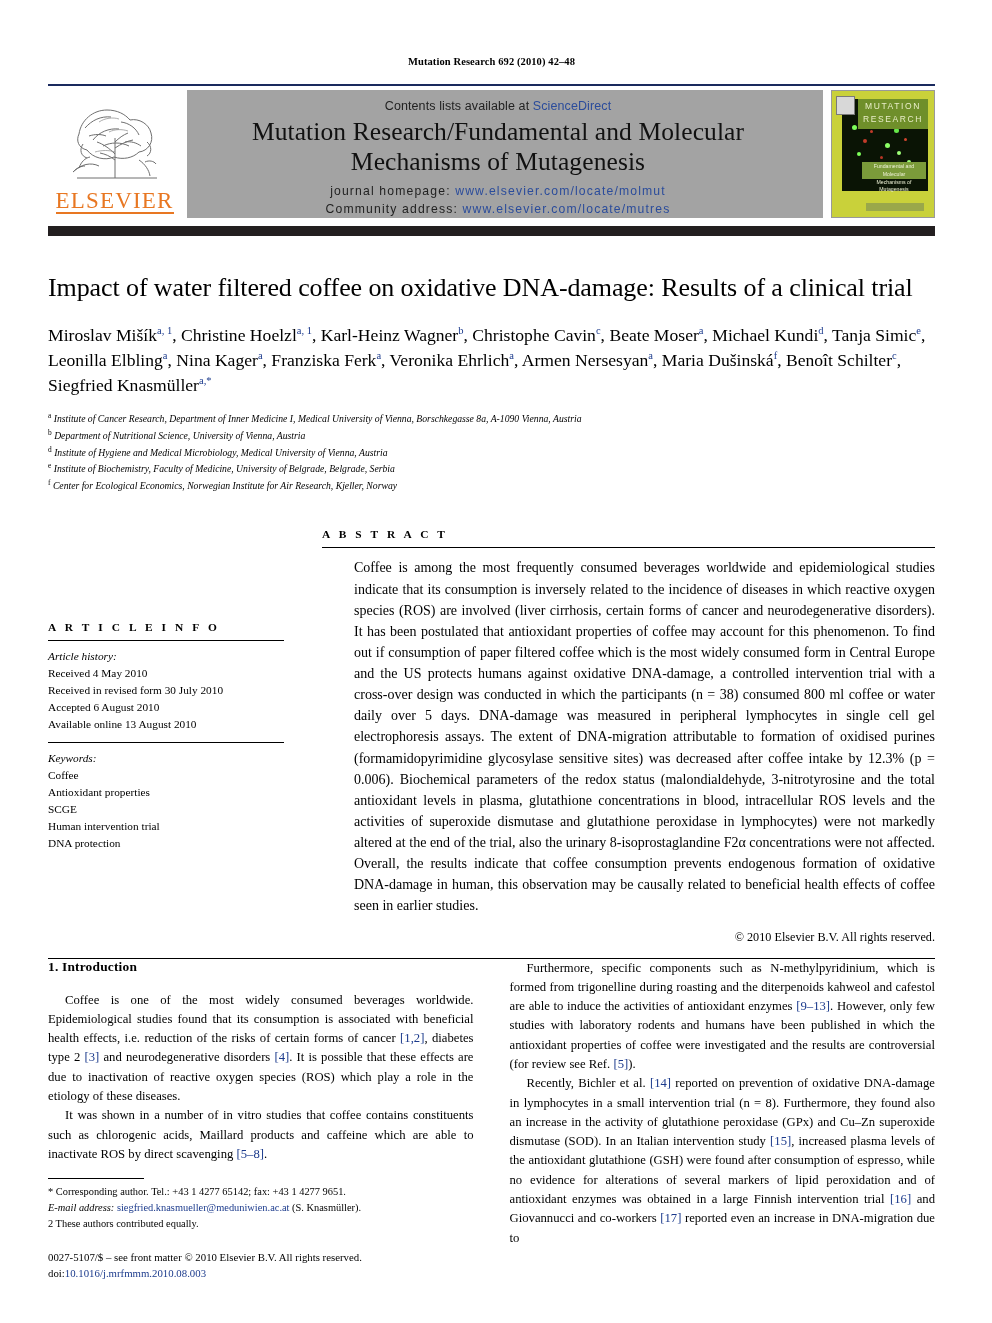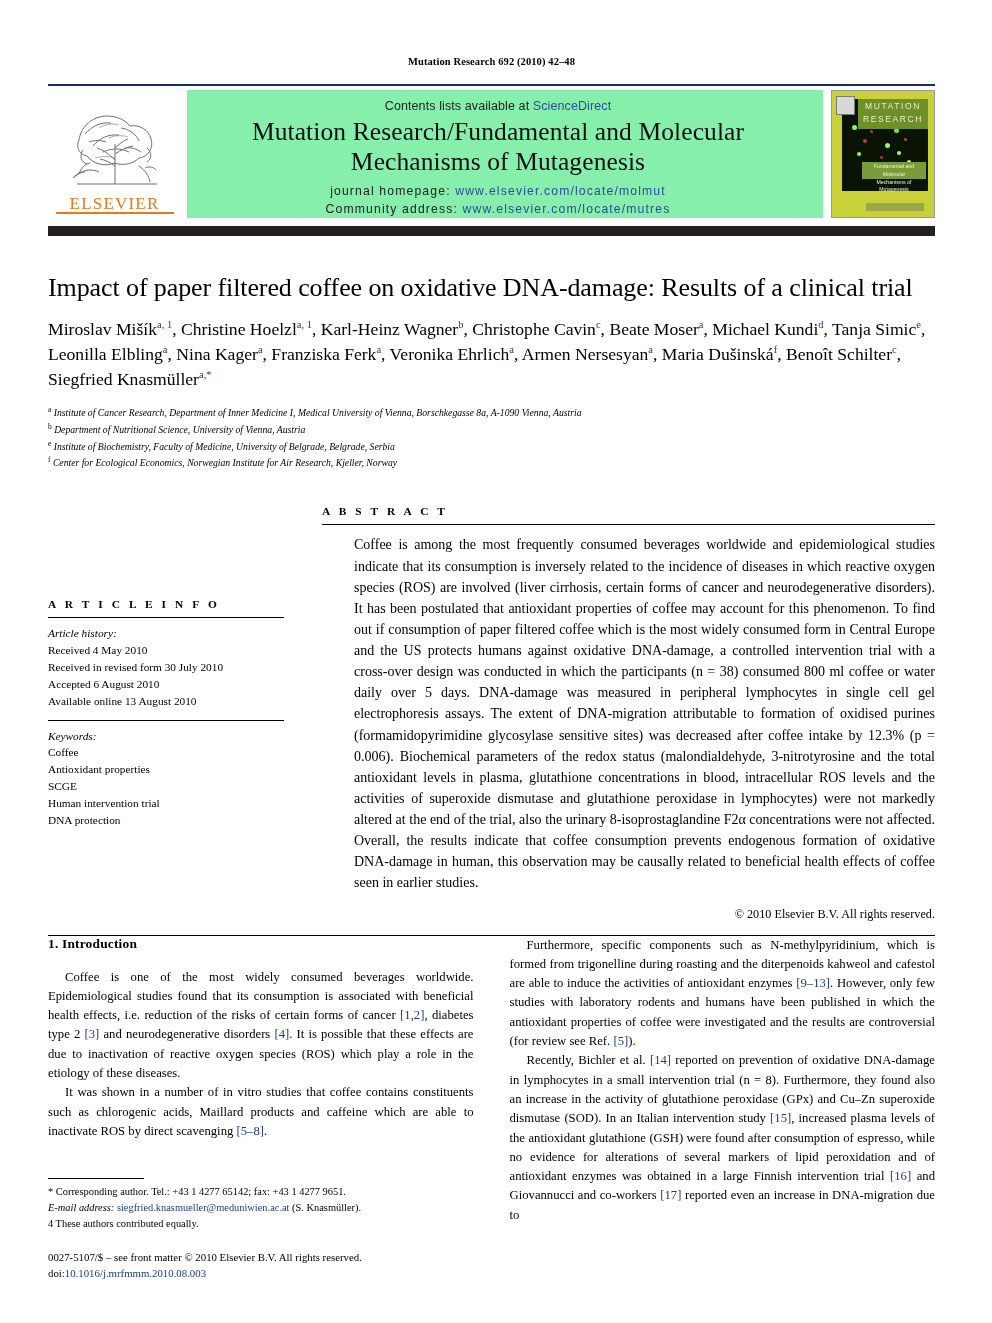--- a/index.html
+++ b/index.html
@@ -50,36 +50,36 @@
     display: flex;
     flex-direction: column;
     align-items: center;
     justify-content: flex-end;
     padding-bottom: 2px;
     box-sizing: border-box;
   }
   .tree-svg { display:block; }
   .elsevier-word {
     font-family: "Liberation Serif", serif;
-    font-size: 17px;
+    font-size: 23px;
     letter-spacing: 1.2px;
     color: #E87722;
     line-height: 1;
     margin-top: 7px;
     text-align: center;
   }
   .elsevier-underline {
     width: 118px;
     height: 2px;
     background: #E87722;
     margin-bottom: 2px;
   }
   .journal-band {
     flex: 1 1 auto;
-    background: #86efac;
+    background: #a3a3a3;
     margin: 0 8px 0 6px;
     text-align: center;
     padding: 9px 24px 8px 10px;
     box-sizing: border-box;
   }
   .contents-line {
     font-family: "Liberation Sans", sans-serif;
     font-size: 12.5px;
     color: #222;
     letter-spacing: .1px;
@@ -171,21 +171,21 @@
   .article-title {
     font-size: 26px;
     line-height: 1.22;
     margin-top: 36px;
     color: #000;
     letter-spacing: -.1px;
   }
   .authors {
     font-size: 17.6px;
     line-height: 1.42;
-    margin-top: 13px;
+    margin-top: 19px;
     color: #000;
   }
   .authors sup { color: #1b3a8c; font-size: 10.5px; }
   .affiliations {
     margin-top: 12px;
     font-size: 9.7px;
     font-style: italic;
     line-height: 1.62;
     color: #000;
   }
@@ -372,27 +372,28 @@
       <div class="cover-subbar">
         <div>Fundamental and Molecular</div>
         <div>Mechanisms of Mutagenesis</div>
       </div>
       <div class="cover-footbar"></div>
     </div>
   </div>
 
   <div class="blackbar"></div>
 
-  <div class="article-title">Impact of paper filtered coffee on oxidative DNA-damage: Results of a clinical trial</div>
+  <div class="article-title">Impact of water filtered coffee on oxidative DNA-damage: Results of a clinical trial</div>
 
   <div class="authors" id="author-list"><span>Miroslav Mišík</span><sup>a, 1</sup>, <span>Christine Hoelzl</span><sup>a, 1</sup>, <span>Karl-Heinz Wagner</span><sup>b</sup>, <span>Christophe Cavin</span><sup>c</sup>, <span>Beate Moser</span><sup>a</sup>, <span>Michael Kundi</span><sup>d</sup>, <span>Tanja Simic</span><sup>e</sup>, <span>Leonilla Elbling</span><sup>a</sup>, <span>Nina Kager</span><sup>a</sup>, <span>Franziska Ferk</span><sup>a</sup>, <span>Veronika Ehrlich</span><sup>a</sup>, <span>Armen Nersesyan</span><sup>a</sup>, <span>Maria Dušinská</span><sup>f</sup>, <span>Benoît Schilter</span><sup>c</sup>, <span>Siegfried Knasmüller</span><sup>a,*</sup></div>
 
   <div class="affiliations" id="affiliation-list">
       <div><sup>a</sup> Institute of Cancer Research, Department of Inner Medicine I, Medical University of Vienna, Borschkegasse 8a, A-1090 Vienna, Austria</div>
       <div><sup>b</sup> Department of Nutritional Science, University of Vienna, Austria</div>
+      <div><sup>d</sup> Institute of Hygiene and Medical Microbiology, Medical University of Vienna, Austria</div>
       <div><sup>e</sup> Institute of Biochemistry, Faculty of Medicine, University of Belgrade, Belgrade, Serbia</div>
       <div><sup>f</sup> Center for Ecological Economics, Norwegian Institute for Air Research, Kjeller, Norway</div>
     </div>
 
   <div class="info-abstract">
 
     <div class="col-info">
       <div class="section-label">A R T I C L E   I N F O</div>
       <div class="hairline"></div>
       <div class="info-block">
@@ -444,21 +445,21 @@
   </div>
 
   <div class="footnotes">
     <div class="fn-rule"></div>
     <div class="fn">* Corresponding author. Tel.: +43 1 4277 65142; fax: +43 1 4277 9651.</div>
     <div class="fn">
       <span class="em">E-mail address:</span>
       <span class="mail">siegfried.knasmueller@meduniwien.ac.at</span>
       <span>(S. Knasmüller).</span>
     </div>
-    <div class="fn">4  These authors contributed equally.</div>
+    <div class="fn">2  These authors contributed equally.</div>
     <div class="imprint">
       <div>0027-5107/$ – see front matter © 2010 Elsevier B.V. All rights reserved.</div>
       <div>
         <span>doi:</span><span class="doi">10.1016/j.mrfmmm.2010.08.003</span>
       </div>
     </div>
   </div>
 
 </div>
 

